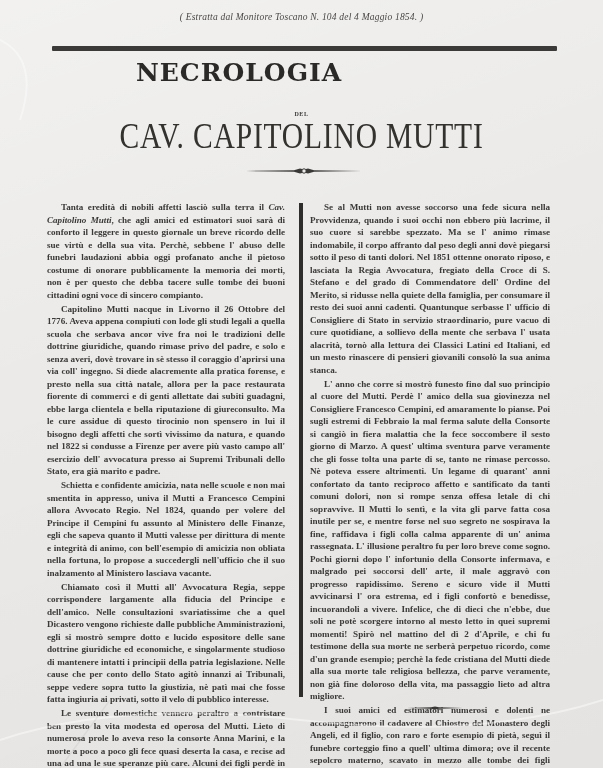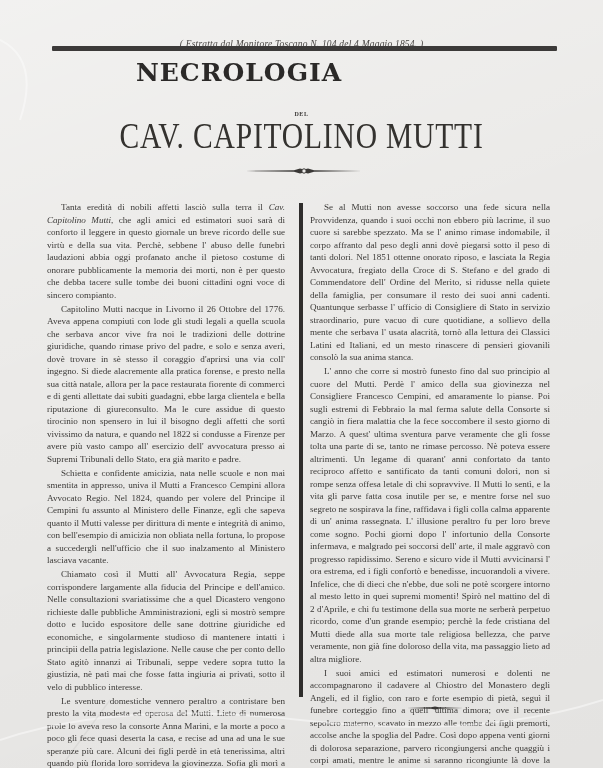--- a/index.html
+++ b/index.html
@@ -10,21 +10,21 @@
     color: #3a3836;
     position: relative;
   }
   .page {
     position: absolute; inset: 0;
     background:
       linear-gradient(160deg, rgba(255,255,255,0.35) 0%, rgba(0,0,0,0) 40%, rgba(0,0,0,0.03) 100%),
       #ebeae8;
   }
   .source {
-    position: absolute; top: 39px; left: 0; width: 603px;
+    position: absolute; top: 12px; left: 0; width: 603px;
     text-align: center; font-style: italic;
     font-family: "Liberation Serif", serif;
     font-size: 9.5px; color: #4a4745; letter-spacing: 0.2px;
   }
   .top-rule {
     position: absolute; top: 46px; left: 52px; width: 505px; height: 5px;
     background: #3c3a39; border-radius: 1px;
   }
   .title {
     position: absolute; top: 58px; left: 0; width: 478px; text-align: center;
@@ -48,21 +48,21 @@
   }
   .col {
     position: absolute; top: 201px; width: 238px;
     font-family: "Liberation Serif", serif;
     font-size: 9.1px; line-height: 12.5px; text-align: justify;
     color: #3b3937;
     hyphens: manual;
   }
   .col.left { left: 47px; }
   .col.right { left: 310px; width: 240px; }
-  .col p { margin: 0 0 1.5px 0; text-indent: 14px; }
+  .col p { margin: 0 0 1.5px 0; text-indent: 14px; font-weight: bold; }
   .col em { font-style: italic; }
   .divider {
     position: absolute; left: 299px; top: 203px; width: 4px; height: 494px;
     background: #2f2d2c;
   }
   .end-ornament {
     position: absolute; top: 706px; left: 407px; width: 56px; height: 4px;
   }
   .crease { position: absolute; pointer-events: none; }
 </style>

